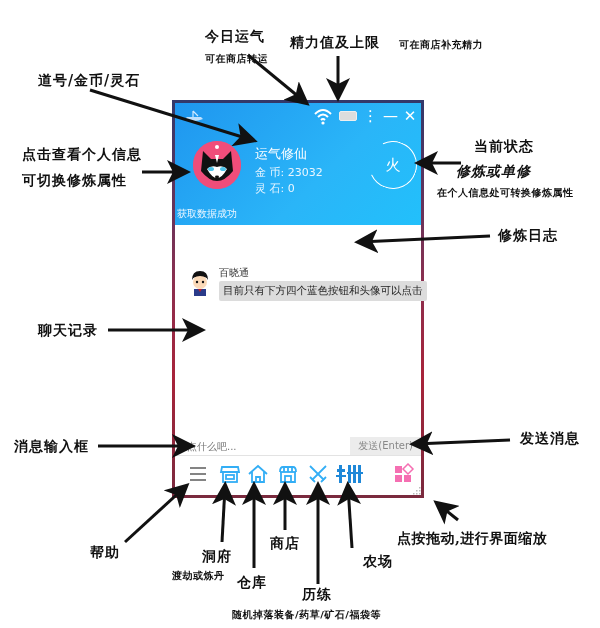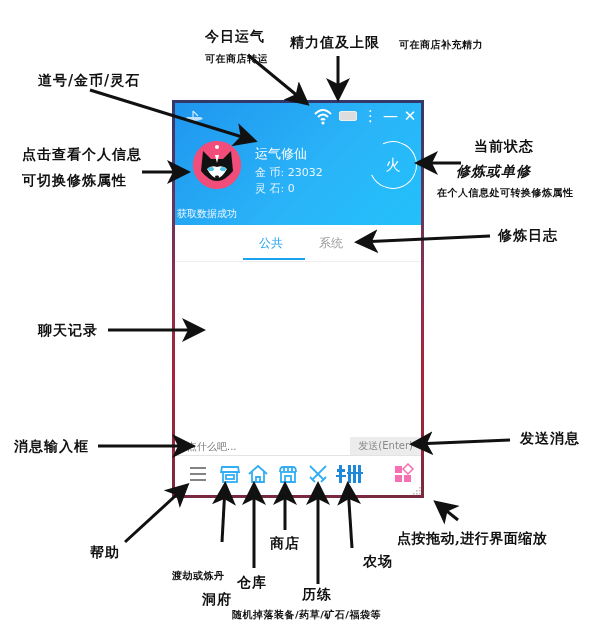--- a/index.html
+++ b/index.html
@@ -57,21 +57,21 @@
 <div class="ann big" style="left:22px;top:172px;">可切换修炼属性</div>
 <div class="ann big" style="left:474px;top:138px;">当前状态</div>
 <div class="ann big" style="left:456px;top:163px;font-style:italic;">修炼或单修</div>
 <div class="ann small" style="left:437px;top:186px;">在个人信息处可转换修炼属性</div>
 <div class="ann big" style="left:498px;top:227px;">修炼日志</div>
 <div class="ann big" style="left:38px;top:322px;">聊天记录</div>
 <div class="ann big" style="left:14px;top:438px;">消息输入框</div>
 <div class="ann big" style="left:520px;top:430px;">发送消息</div>
 <div class="ann small" style="left:397px;top:530px;font-size:14px;">点按拖动,进行界面缩放</div>
 <div class="ann big" style="left:90px;top:544px;">帮助</div>
-<div class="ann big" style="left:202px;top:548px;margin-top:43px;">洞府</div>
+<div class="ann big" style="left:202px;top:548px;">洞府</div>
 <div class="ann small" style="left:172px;top:569px;">渡劫或炼丹</div>
 <div class="ann big" style="left:237px;top:574px;">仓库</div>
 <div class="ann big" style="left:270px;top:535px;">商店</div>
 <div class="ann big" style="left:302px;top:586px;">历练</div>
 <div class="ann small" style="left:232px;top:608px;">随机掉落装备/药草/矿石/福袋等</div>
 <div class="ann big" style="left:363px;top:553px;">农场</div>
 
 <svg class="arrows" viewBox="0 0 600 628">
   <defs>
     <marker id="ah" markerWidth="8" markerHeight="8" refX="6" refY="4" orient="auto" markerUnits="strokeWidth">
@@ -140,26 +140,34 @@
       <span>灵 石:</span>
       <span>0</span>
     </div>
 
     <div class="status-ring"></div>
     <div class="status-text">火</div>
 
     <div class="status-msg">获取数据成功</div>
   </div>
 
-  <div class="tabs">
-    <div class="tab active" style="left:84px;">公共</div>
-    <div class="tab inactive" style="left:144px;">系统</div>
-    <div class="tab-underline"></div>
-  </div>
-
+
+  <div class="chat">
+    <svg class="msg-avatar" viewBox="0 0 22 26">
+      <path d="M3 10 Q3 1 11 1 Q19 1 19 10 L17 7 L5 7 Z" fill="#111"></path>
+      <ellipse cx="11" cy="12" rx="7" ry="7" fill="#fbd9b8"></ellipse>
+      <path d="M4 8 Q11 4 18 8 L18 6 Q11 0 4 6 Z" fill="#111"></path>
+      <circle cx="8" cy="12" r="1.2" fill="#111"></circle>
+      <circle cx="14" cy="12" r="1.2" fill="#111"></circle>
+      <rect x="5" y="19" width="12" height="7" fill="#2a3b8a"></rect>
+      <path d="M9 19 L11 22 L13 19 Z" fill="#c0202a"></path>
+    </svg>
+    <div class="msg-name">百晓通</div>
+    <div class="msg-bubble">目前只有下方四个蓝色按钮和头像可以点击</div>
+  </div>
 
   <div class="input-row">
     <input class="msg-input" type="text" placeholder="说点什么吧..." style="">
     <div class="send-btn">发送(Enter)</div>
   </div>
 
   <div class="bottombar">
     <svg class="bb" style="left:12px;" viewBox="0 0 22 22">
       <g stroke="#777" stroke-width="1.8">
           <line x1="3" y1="5" x2="19" y2="5"></line>

